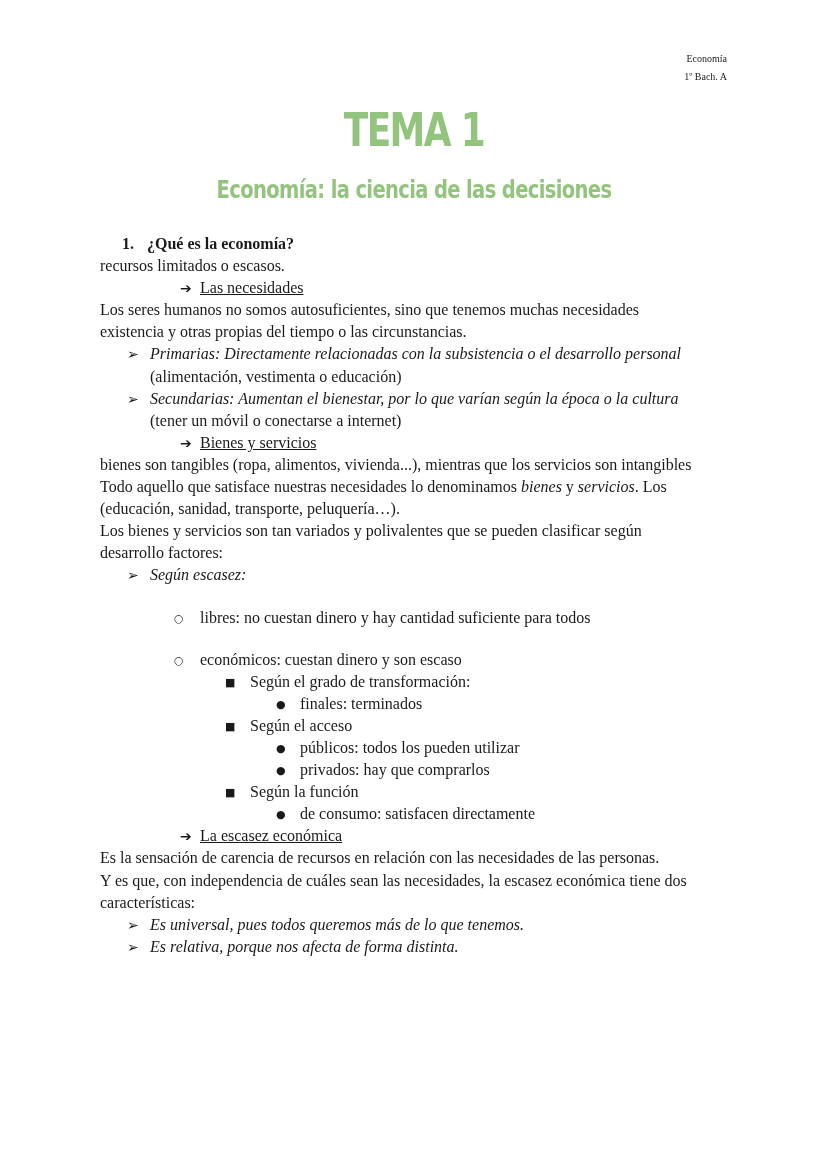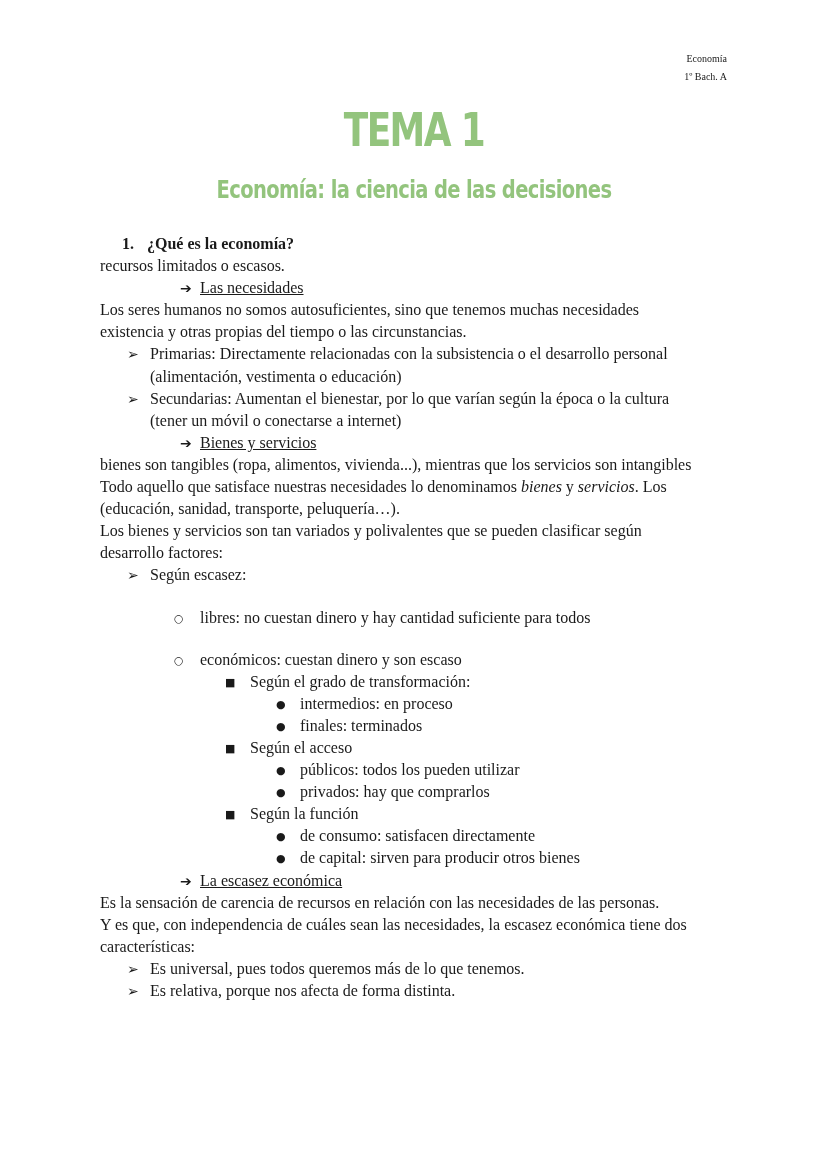--- a/index.html
+++ b/index.html
@@ -29,21 +29,21 @@
     .content {
       position: absolute; left: 100px; top: 233px; width: 640px;
       font-size: 16px; line-height: 22.1px;
     }
     .line { white-space: nowrap; position: relative; height: 22.1px; }
     .h1 { font-weight: bold; padding-left: 22px; }
     .h1 .num { display: inline-block; width: 25px; }
     .sub { padding-left: 80px; }
     .sub .glyph { display: inline-block; width: 20px; font-family: "DejaVu Sans", sans-serif; font-size: 14px; }
     .sub .label { text-decoration: underline; }
-    .l1 { padding-left: 27px; }
+    .l1 { padding-left: 27px; font-style: italic; }
     .l1 .glyph { display: inline-block; width: 23px; font-family: "DejaVu Sans", sans-serif; font-size: 14px; }
     .l1cont { padding-left: 50px; }
     .l2 { padding-left: 74px; margin-top: 20px; }
     .l2 .glyph { display: inline-block; width: 26px; font-family: "DejaVu Sans", sans-serif; font-size: 11px; position: relative; top: -1px; }
     .l3 { padding-left: 125px; }
     .l3 .glyph { display: inline-block; width: 25px; font-family: "DejaVu Sans", sans-serif; font-size: 11px; position: relative; top: -1px; }
     .l4 { padding-left: 176px; }
     .l4 .glyph { display: inline-block; width: 24px; font-family: "DejaVu Sans", sans-serif; font-size: 11px; position: relative; top: -1px; }
     em { font-style: italic; }
   </style>
@@ -96,45 +96,39 @@
     <span class="glyph">○</span><span>libres: no cuestan dinero y hay cantidad suficiente para todos</span>
   </div>
   <div class="line l2">
     <span class="glyph">○</span><span>económicos: cuestan dinero y son escaso</span>
   </div>
 
   <div class="line l3">
     <span class="glyph">■</span><span>Según el grado de transformación:</span>
   </div>
   <div class="line l4">
-    <span class="glyph">●</span><span>intermedios: en proceso</span>
-  </div>
-  <div class="line l4">
     <span class="glyph">●</span><span>finales: terminados</span>
   </div>
 
   <div class="line l3">
     <span class="glyph">■</span><span>Según el acceso</span>
   </div>
   <div class="line l4">
     <span class="glyph">●</span><span>públicos: todos los pueden utilizar</span>
   </div>
   <div class="line l4">
     <span class="glyph">●</span><span>privados: hay que comprarlos</span>
   </div>
 
   <div class="line l3">
     <span class="glyph">■</span><span>Según la función</span>
   </div>
   <div class="line l4">
     <span class="glyph">●</span><span>de consumo: satisfacen directamente</span>
   </div>
-  <div class="line l4">
-    <span class="glyph">●</span><span>de capital: sirven para producir otros bienes</span>
-  </div>
 
   <div class="line sub">
     <span class="glyph">➔</span><span class="label">La escasez económica</span>
   </div>
   <div class="line">Es la sensación de carencia de recursos en relación con las necesidades de las personas.</div>
   <div class="line">Y es que, con independencia de cuáles sean las necesidades, la escasez económica tiene dos</div>
   <div class="line">características:</div>
   <div class="line l1">
     <span class="glyph">➢</span><span>Es universal, pues todos queremos más de lo que tenemos.</span>
   </div>

